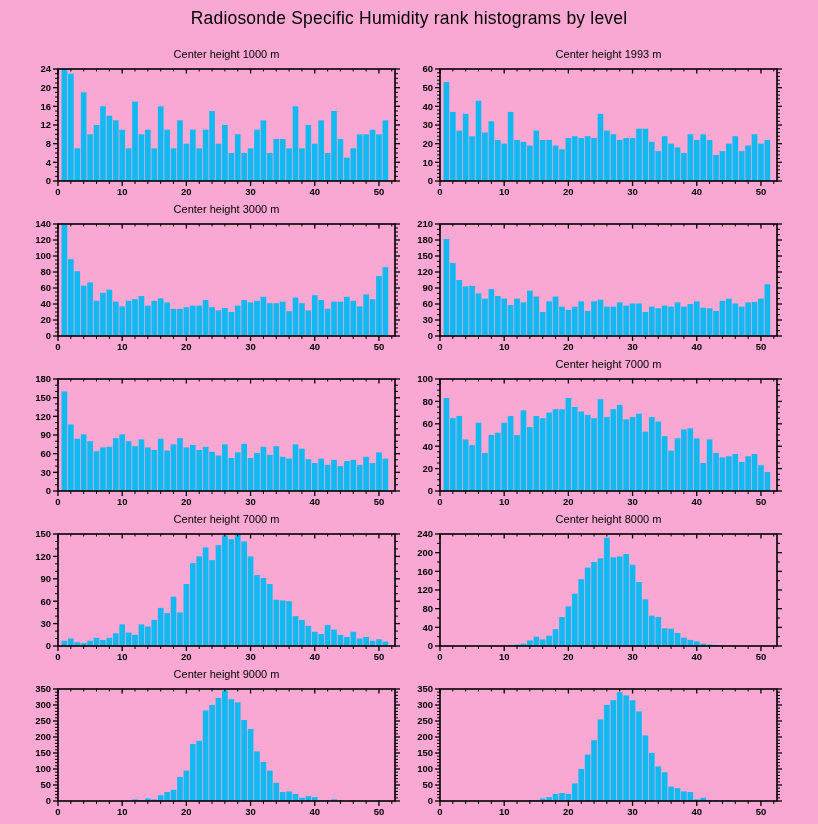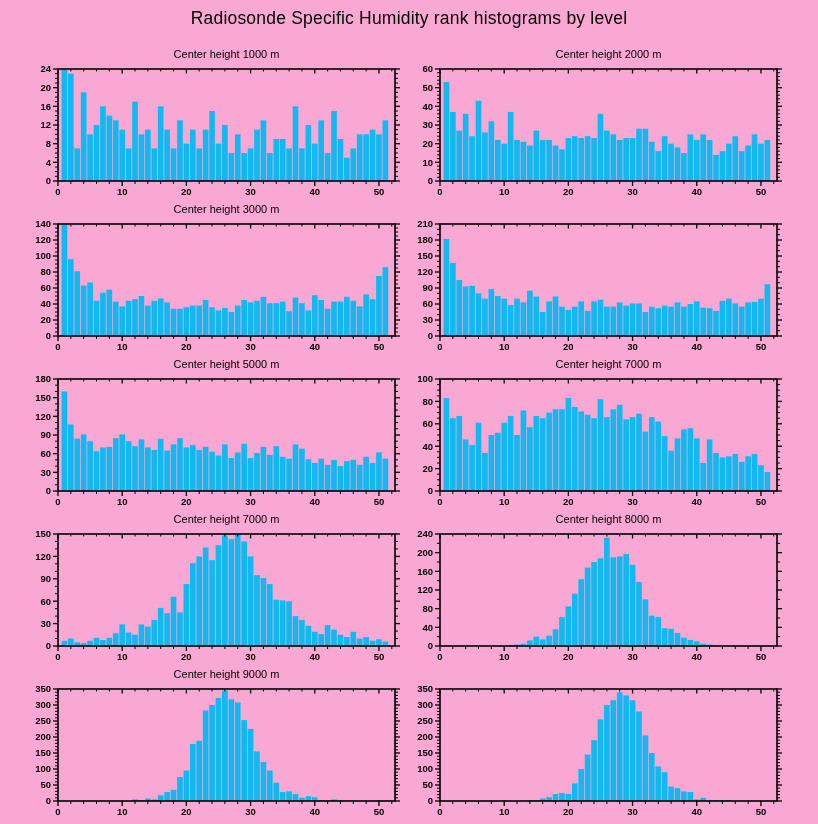--- a/index.html
+++ b/index.html
@@ -191,21 +191,21 @@
           <line x1="58" y1="37" x2="55" y2="37" stroke="#000000" stroke-width="1"></line>
           <line x1="395" y1="37" x2="398" y2="37" stroke="#000000" stroke-width="1"></line>
           <line x1="58" y1="32.33333333333334" x2="55" y2="32.33333333333334" stroke="#000000" stroke-width="1"></line>
           <line x1="395" y1="32.33333333333334" x2="398" y2="32.33333333333334" stroke="#000000" stroke-width="1"></line>
           <line x1="58" y1="27.666666666666657" x2="55" y2="27.666666666666657" stroke="#000000" stroke-width="1"></line>
           <line x1="395" y1="27.666666666666657" x2="398" y2="27.666666666666657" stroke="#000000" stroke-width="1"></line>
         </svg>
     </div>
 
     <div class="panel col-right">
-      <div class="sub-title">Center height 2000 m</div>
+      <div class="sub-title">Center height 1993 m</div>
       <svg class="plot" width="409" height="155">
           <rect x="34.59" y="36.07" width="5.65" height="98.93" fill="#12B9F1"></rect>
           <rect x="41.01" y="65.93" width="5.65" height="69.07" fill="#12B9F1"></rect>
           <rect x="47.43" y="84.60" width="5.65" height="50.40" fill="#12B9F1"></rect>
           <rect x="53.85" y="67.80" width="5.65" height="67.20" fill="#12B9F1"></rect>
           <rect x="60.27" y="90.20" width="5.65" height="44.80" fill="#12B9F1"></rect>
           <rect x="66.69" y="54.73" width="5.65" height="80.27" fill="#12B9F1"></rect>
           <rect x="73.11" y="86.47" width="5.65" height="48.53" fill="#12B9F1"></rect>
           <rect x="79.53" y="75.27" width="5.65" height="59.73" fill="#12B9F1"></rect>
           <rect x="85.95" y="93.93" width="5.65" height="41.07" fill="#12B9F1"></rect>
@@ -731,21 +731,20 @@
           <line x1="31" y1="44.33333333333333" x2="28" y2="44.33333333333333" stroke="#000000" stroke-width="1"></line>
           <line x1="368" y1="44.33333333333333" x2="371" y2="44.33333333333333" stroke="#000000" stroke-width="1"></line>
           <line x1="31" y1="33.66666666666667" x2="28" y2="33.66666666666667" stroke="#000000" stroke-width="1"></line>
           <line x1="368" y1="33.66666666666667" x2="371" y2="33.66666666666667" stroke="#000000" stroke-width="1"></line>
           <line x1="31" y1="28.333333333333343" x2="28" y2="28.333333333333343" stroke="#000000" stroke-width="1"></line>
           <line x1="368" y1="28.333333333333343" x2="371" y2="28.333333333333343" stroke="#000000" stroke-width="1"></line>
         </svg>
     </div>
 
     <div class="panel col-left">
-      <div class="sub-title">Center height 5000 m</div>
       <svg class="plot" width="409" height="155">
           <rect x="61.59" y="35.44" width="5.65" height="99.56" fill="#12B9F1"></rect>
           <rect x="68.01" y="68.42" width="5.65" height="66.58" fill="#12B9F1"></rect>
           <rect x="74.43" y="82.73" width="5.65" height="52.27" fill="#12B9F1"></rect>
           <rect x="80.85" y="78.38" width="5.65" height="56.62" fill="#12B9F1"></rect>
           <rect x="87.27" y="85.22" width="5.65" height="49.78" fill="#12B9F1"></rect>
           <rect x="93.69" y="95.18" width="5.65" height="39.82" fill="#12B9F1"></rect>
           <rect x="100.11" y="91.44" width="5.65" height="43.56" fill="#12B9F1"></rect>
           <rect x="106.53" y="90.82" width="5.65" height="44.18" fill="#12B9F1"></rect>
           <rect x="112.95" y="82.11" width="5.65" height="52.89" fill="#12B9F1"></rect>

